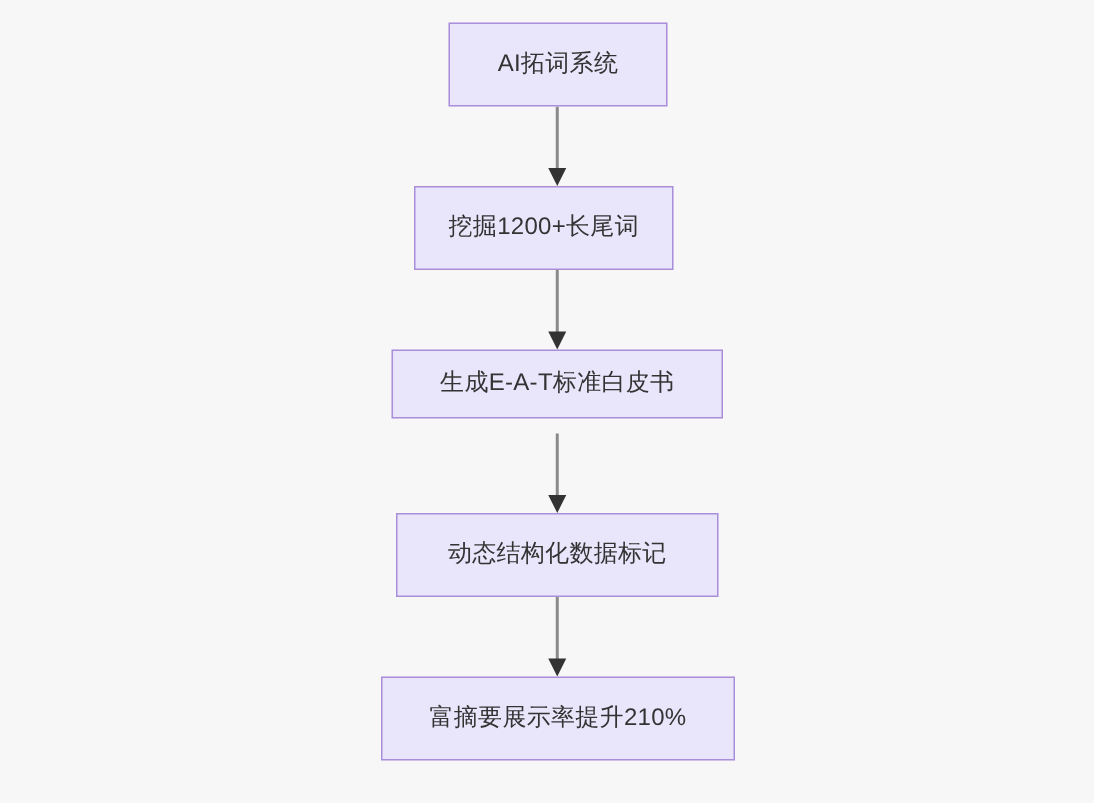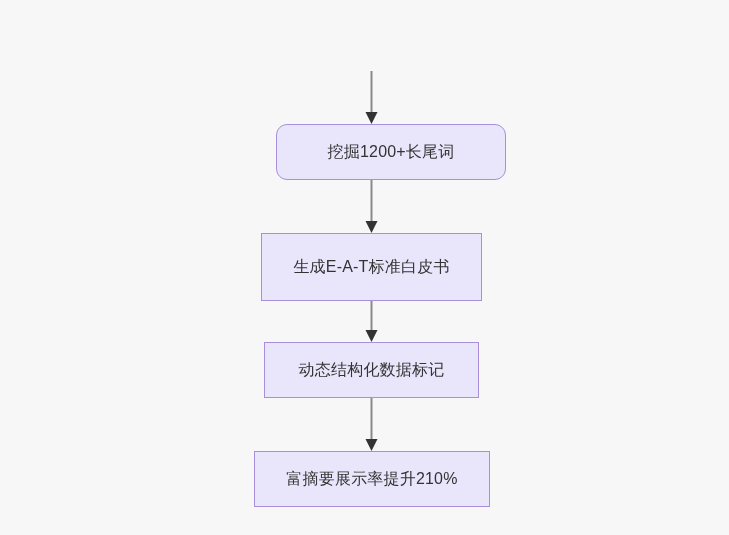--- a/index.html
+++ b/index.html
@@ -69,26 +69,29 @@
     <g>
       <line class="edge-line" x1="371.5" y1="289" x2="371.5" y2="334"></line>
       <polygon class="edge-head" points="371.5,342 365.5,330 377.5,330"></polygon>
     </g>
     <g>
       <line class="edge-line" x1="371.5" y1="398" x2="371.5" y2="443"></line>
       <polygon class="edge-head" points="371.5,451 365.5,439 377.5,439"></polygon>
     </g>
   </svg>
 
+  <div class="node" style="left:299px; top:15px; width:146px; height:56px;">
+    <span class="node-label">AI拓词系统</span>
+  </div>
 
-  <div class="node" style="left:276px; top:124px; width:230px; height:56px;border-radius:11px;">
+  <div class="node" style="left:276px; top:124px; width:173px; height:56px;">
     <span class="node-label">挖掘1200+长尾词</span>
   </div>
 
-  <div class="node" style="left:261px; top:233px; width:221px; height:68px;">
+  <div class="node" style="left:261px; top:233px; width:221px; height:46px;">
     <span class="node-label">生成E-A-T标准白皮书</span>
   </div>
 
   <div class="node" style="left:264px; top:342px; width:215px; height:56px;font-family:Liberation Serif, serif;">
     <span class="node-label">动态结构化数据标记</span>
   </div>
 
   <div class="node" style="left:254px; top:451px; width:236px; height:56px;">
     <span class="node-label">富摘要展示率提升210%</span>
   </div>

